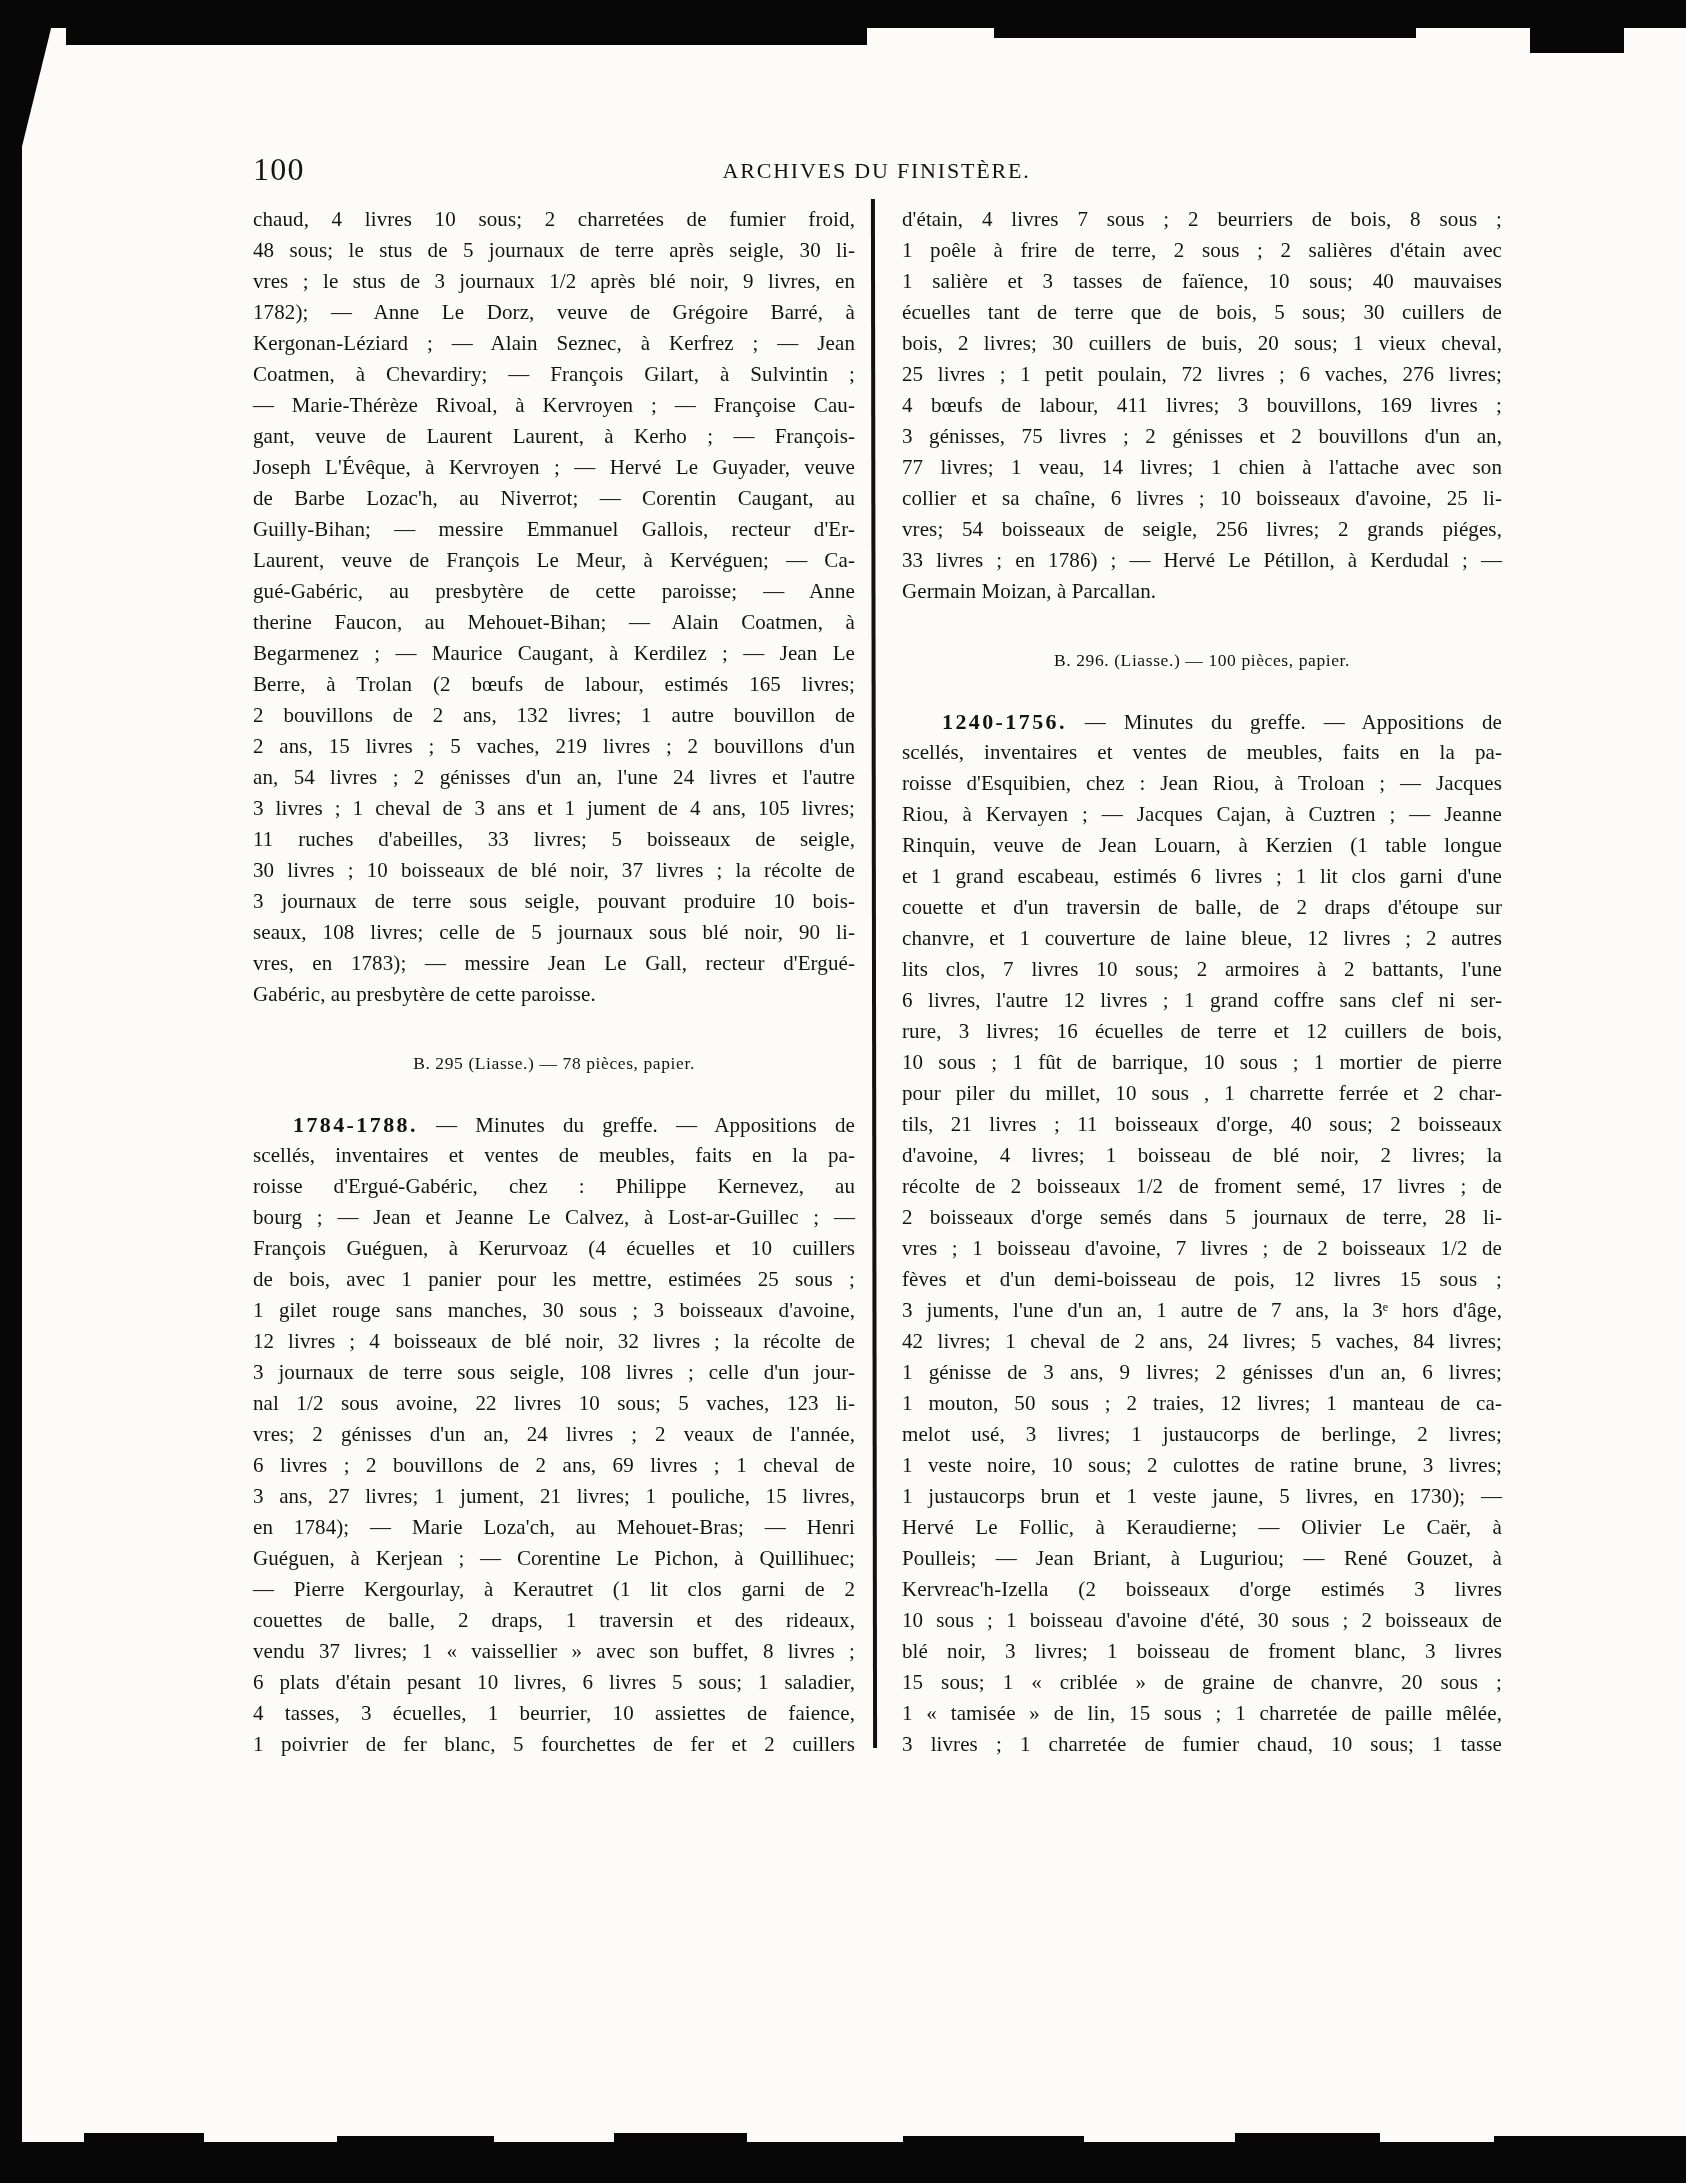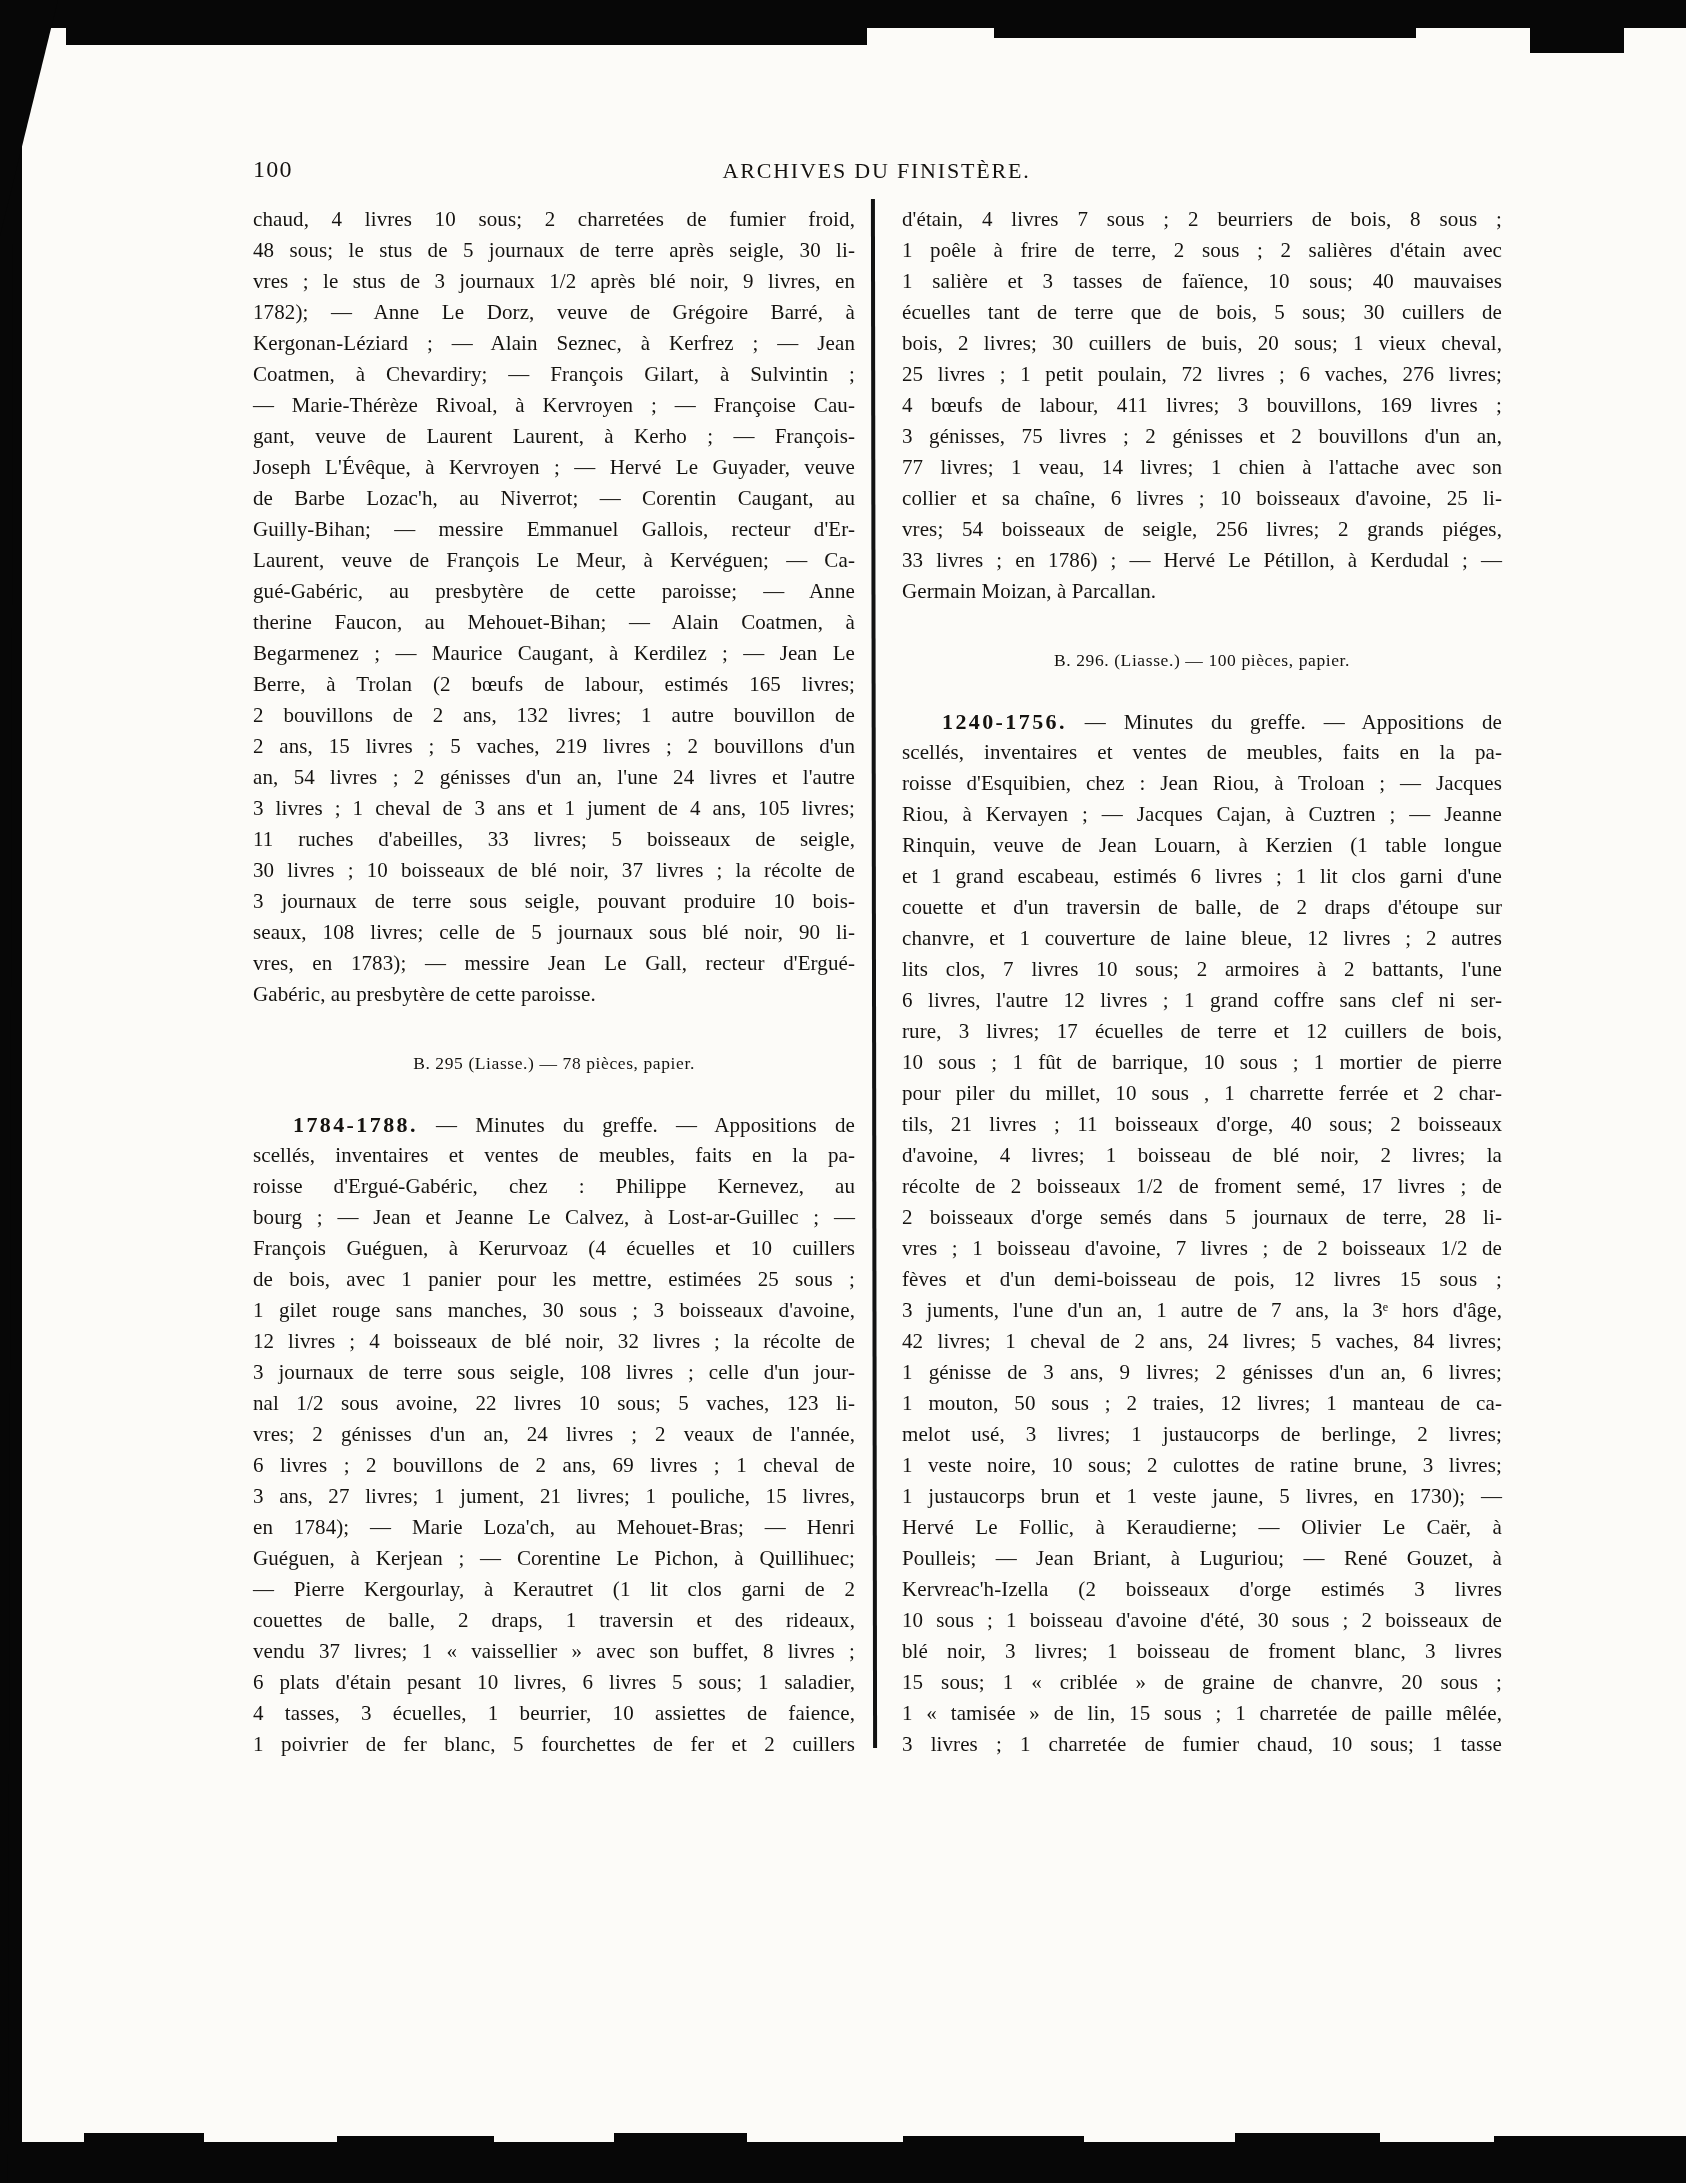--- a/index.html
+++ b/index.html
@@ -25,21 +25,21 @@
   .bb2{left:337px;top:2136px;width:157px;height:7.2px;}
   .bb3{left:614px;top:2133px;width:133px;height:9.6px;}
   .bb4{left:903px;top:2136px;width:181px;height:7.2px;}
   .bb5{left:1235px;top:2133px;width:145px;height:9.6px;}
   .bb6{left:1494px;top:2136px;width:193px;height:7.2px;}
   .right-line{left:1603px;top:28px;width:13.3px;height:2115px;background:#070707;
     transform:rotate(0.15deg);transform-origin:top center;}
   
   .page-number{
     position:absolute;left:253px;top:155px;
-    font-size:24px;line-height:29px;letter-spacing:1.2px;
+    font-size:32px;line-height:29px;letter-spacing:1.2px;
   }
   .page-header{
     position:absolute;left:253px;top:158px;width:1247px;
     text-align:center;font-size:22px;line-height:26.5px;letter-spacing:1.8px;
   }
   
   .col{position:absolute;top:204px;width:602px;font-size:21px;letter-spacing:0.1px;}
   .col-left{left:253px;font-family:Liberation Serif, serif;}
   .col-right{left:902px;width:600px;}
   .divider{position:absolute;left:872px;top:199px;width:4.2px;height:1549px;
@@ -150,21 +150,21 @@
       <div class="line indent"><span class="date">1240-1756.</span> — Minutes du greffe. — Appositions de</div>
       <div class="line">scellés, inventaires et ventes de meubles, faits en la pa-</div>
       <div class="line">roisse d'Esquibien, chez : Jean Riou, à Troloan ; — Jacques</div>
       <div class="line">Riou, à Kervayen ; — Jacques Cajan, à Cuztren ; — Jeanne</div>
       <div class="line">Rinquin, veuve de Jean Louarn, à Kerzien (1 table longue</div>
       <div class="line">et 1 grand escabeau, estimés 6 livres ; 1 lit clos garni d'une</div>
       <div class="line">couette et d'un traversin de balle, de 2 draps d'étoupe sur</div>
       <div class="line">chanvre, et 1 couverture de laine bleue, 12 livres ; 2 autres</div>
       <div class="line">lits clos, 7 livres 10 sous; 2 armoires à 2 battants, l'une</div>
       <div class="line">6 livres, l'autre 12 livres ; 1 grand coffre sans clef ni ser-</div>
-      <div class="line">rure, 3 livres; 17 écuelles de terre et 12 cuillers de bois,</div>
+      <div class="line">rure, 3 livres; 16 écuelles de terre et 12 cuillers de bois,</div>
       <div class="line">10 sous ; 1 fût de barrique, 10 sous ; 1 mortier de pierre</div>
       <div class="line">pour piler du millet, 10 sous , 1 charrette ferrée et 2 char-</div>
       <div class="line">tils, 21 livres ; 11 boisseaux d'orge, 40 sous; 2 boisseaux</div>
       <div class="line">d'avoine, 4 livres; 1 boisseau de blé noir, 2 livres; la</div>
       <div class="line">récolte de 2 boisseaux 1/2 de froment semé, 17 livres ; de</div>
       <div class="line">2 boisseaux d'orge semés dans 5 journaux de terre, 28 li-</div>
       <div class="line">vres ; 1 boisseau d'avoine, 7 livres ; de 2 boisseaux 1/2 de</div>
       <div class="line">fèves et d'un demi-boisseau de pois, 12 livres 15 sous ;</div>
       <div class="line">3 juments, l'une d'un an, 1 autre de 7 ans, la 3ᵉ hors d'âge,</div>
       <div class="line">42 livres; 1 cheval de 2 ans, 24 livres; 5 vaches, 84 livres;</div>

